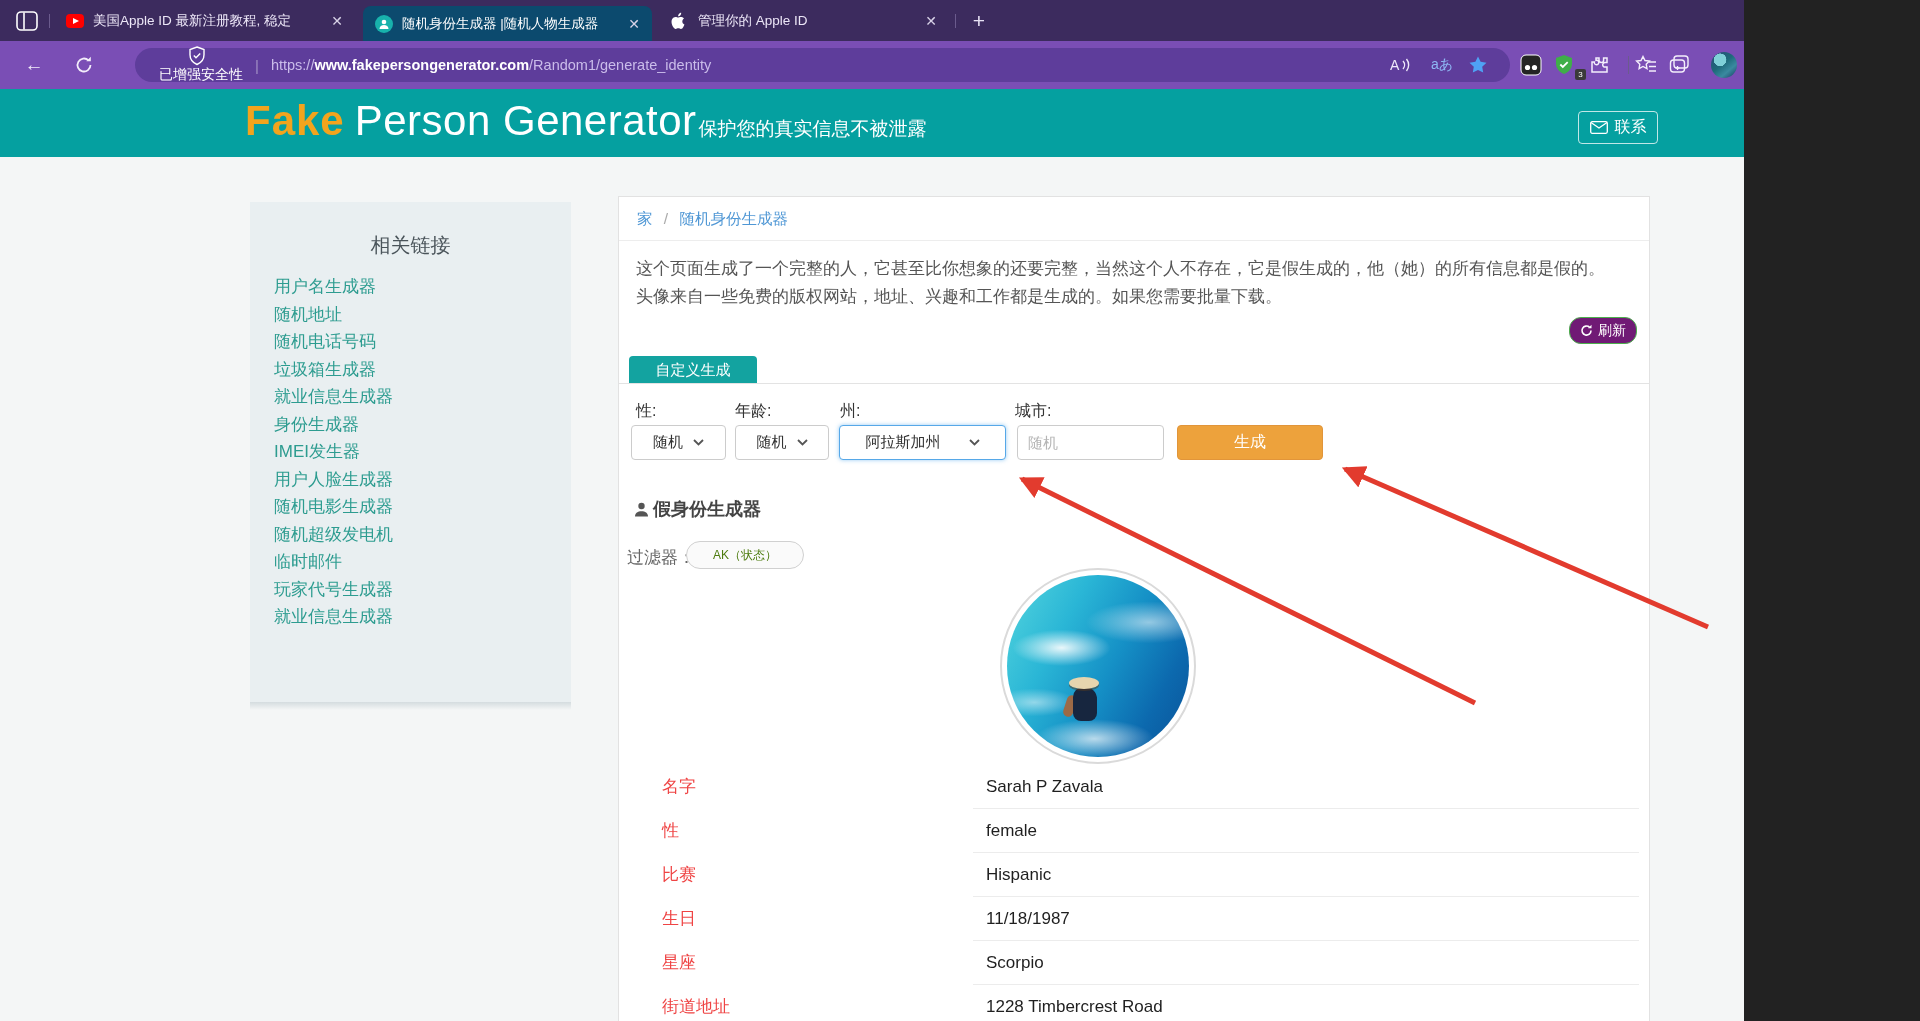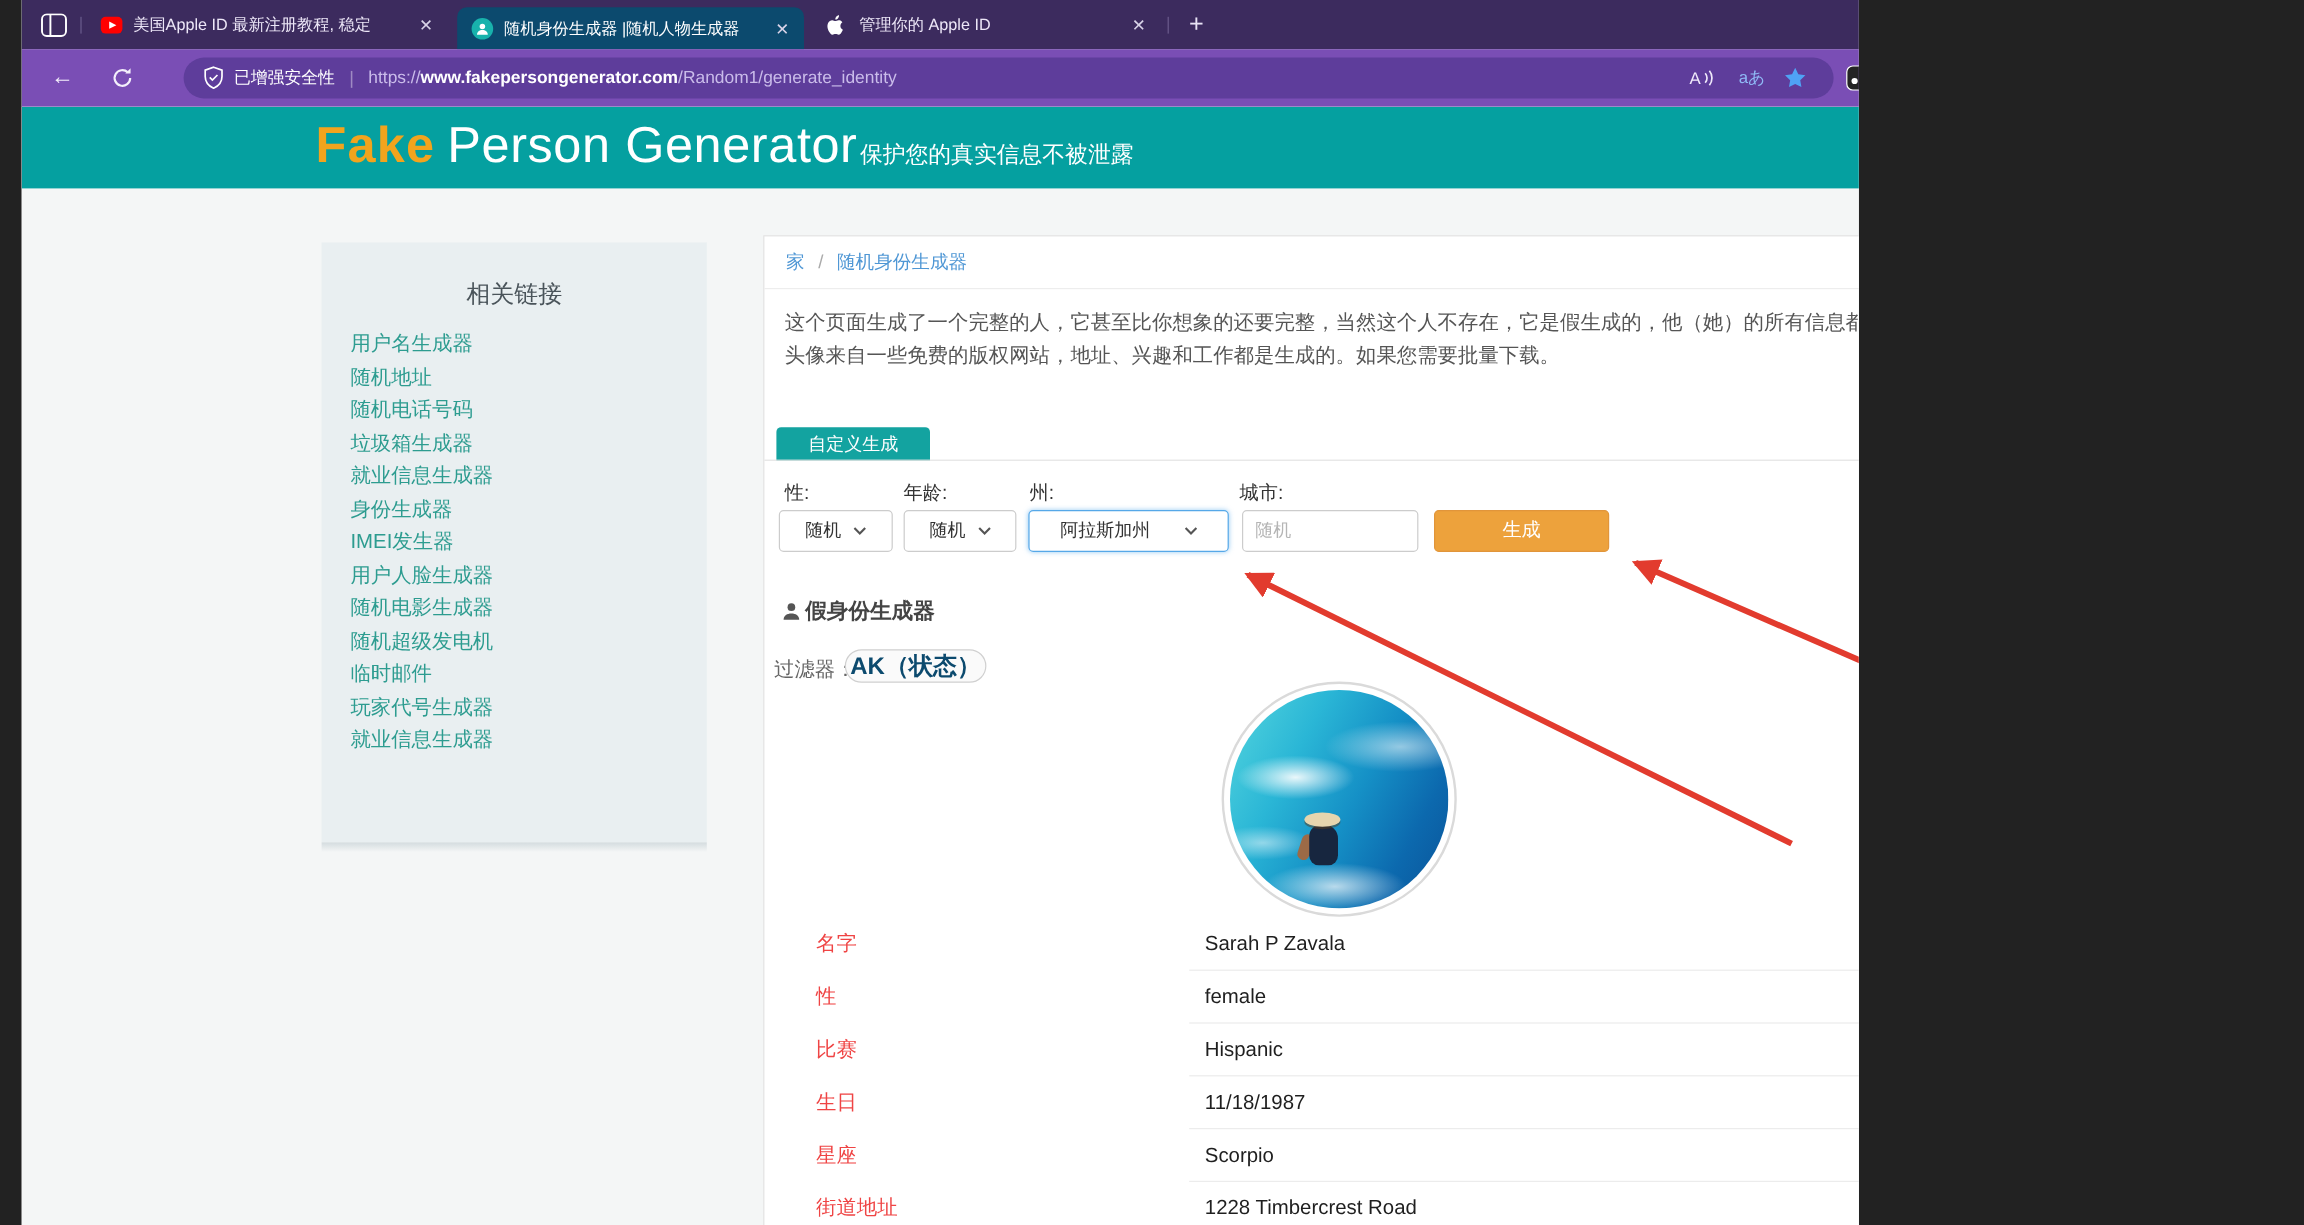--- a/index.html
+++ b/index.html
@@ -1,18 +1,18 @@
 <!DOCTYPE html>
 <html><head>
 <meta charset="utf-8">
 <style>
   * { margin:0; padding:0; box-sizing:border-box; }
   html,body { width:1920px; height:1021px; overflow:hidden; background:#222;
     font-family:"Liberation Sans","DejaVu Sans",sans-serif; }
-  .frame { position:relative; width:1531px; height:1021px; overflow:hidden; background:#f6f7f7;margin-left:18px; }
+  .frame { position:relative; width:1744px; height:1021px; overflow:hidden; background:#f6f7f7; }
 
   
   .tabbar { position:absolute; left:0; top:0; width:1920px; height:41px; background:#3c2b5e; }
   .tab-activity { position:absolute; left:16px; top:8px; width:30px; height:26px; border:none; background:transparent; cursor:pointer; }
   .vsep { position:absolute; top:14px; width:1px; height:14px; background:#6b5b8d; }
   .tab { position:absolute; top:0; height:41px; display:flex; align-items:center; padding:0 10px 0 12px; }
   .tab.active { top:6px; height:35px; background:#0c4a6e; border-radius:8px 8px 0 0; }
   .tab .favicon { width:18px; height:18px; flex:0 0 18px; margin-right:9px; position:relative; }
   .tab .title { color:#ece6f7; font-size:13.5px; white-space:nowrap; overflow:hidden; width:100%; }
   .tab.active .title { color:#fff; }
@@ -25,21 +25,21 @@
   .winbtn { width:58px; height:41px; background:transparent; border:none; position:relative; color:#fff; cursor:pointer; }
   .winbtn .bar { position:absolute; left:23px; top:20px; width:12px; height:1.5px; background:#fff; }
   .winbtn .rest1 { position:absolute; left:23px; top:17px; width:9px; height:9px; border:1.2px solid #fff; border-radius:1px; }
   .winbtn .rest2 { position:absolute; left:26px; top:14px; width:9px; height:9px; border-top:1.2px solid #fff; border-right:1.2px solid #fff; border-radius:1px; }
   .winbtn.closew { font-size:15px; font-weight:300; }
 
   
   .toolbar { position:absolute; left:0; top:41px; width:1920px; height:48px; background:#7a4eb5; }
   .navbtn { position:absolute; top:8px; width:32px; height:32px; border:none; background:transparent; color:#f3eefb; cursor:pointer; font-size:19px; }
   .addressbar { position:absolute; left:135px; top:7px; width:1375px; height:34px; background:#5e3d9b; border-radius:17px; display:flex; align-items:center; }
-  .sec-chip { display:flex; align-items:center; margin-left:16px; cursor:pointer; }
+  .sec-chip { display:flex; align-items:center; margin-left:16px; cursor:pointer;flex-direction:column; }
   .sec-text { color:#fff; font-size:14px; margin-left:8px; }
   .chip-sep { color:rgba(255,255,255,.4); margin:0 12px; font-size:15px; }
   .url { font-size:14.5px; white-space:nowrap; }
   .url .dim { color:#cabcea; }
   .url .host { color:#fff; font-weight:bold; }
   .pill-icons { position:absolute; right:14px; top:0; height:34px; display:flex; align-items:center; gap:12px; }
   .pillbtn { width:28px; height:28px; border:none; background:transparent; cursor:pointer; position:relative; }
   .tool-right { position:absolute; top:7px; height:34px; display:flex; align-items:center; }
   .toolbtn { width:34px; height:34px; border:none; background:transparent; cursor:pointer; position:relative; }
   .badge3 { position:absolute; right:2px; bottom:2px; min-width:11px; height:11px; background:#3a3a3a; color:#fff; font-size:8px; line-height:11px; border-radius:2px; text-align:center; padding:0 1px; }
@@ -73,21 +73,21 @@
   .formtab { position:absolute; left:10px; top:159px; width:128px; height:28px; background:#13a3a0; border:none; border-radius:4px 4px 0 0; color:#fff; font-size:15px; cursor:pointer; }
   .formrule { position:absolute; left:0; right:0; top:186px; border-top:1px solid #e3e3e3; }
   .flabel { position:absolute; top:204px; font-size:16px; color:#333; }
   .fselect { position:absolute; top:228px; height:35px; border:1px solid #ccc; border-radius:4px; background:#fff; font-size:15px; color:#333; display:flex; align-items:center; justify-content:center; gap:10px; cursor:pointer; }
   .fselect.focus { border:1.5px solid #56a8e8; box-shadow:0 0 4px rgba(82,168,236,.6); }
   .finput { position:absolute; top:228px; height:35px; border:1px solid #ccc; border-radius:4px; padding:0 10px; font-size:15px; color:#333; }
   .finput::placeholder { color:#b5b5b5; }
   .genbtn { position:absolute; left:558px; top:228px; width:146px; height:35px; background:#eda23c; border:1px solid #e1953a; border-radius:4px; color:#fff; font-size:16px; cursor:pointer; }
   .sectitle { position:absolute; left:14px; top:300px; font-size:18px; font-weight:bold; color:#444; display:flex; align-items:center; gap:3px; }
   .filterlbl { position:absolute; left:8px; top:349px; font-size:17px; color:#666; }
-  .filterpill { position:absolute; left:67px; top:344px; width:118px; height:28px; border:1px solid #d0d0d0; border-radius:14px; background:#fafafa; font-size:20px; font-weight:bold; color:#0c4a6e; cursor:pointer; }
+  .filterpill { position:absolute; left:67px; top:344px; width:118px; height:28px; border:1px solid #d0d0d0; border-radius:14px; background:#fafafa; font-size:12px; font-weight:normal; color:#4d7c0f; cursor:pointer; }
   .pavatar { position:absolute; left:381px; top:371px; width:196px; height:196px; border-radius:50%; border:2px solid #dadada; background:#fff; padding:5px; }
   .pavatar .photo { position:relative; width:182px; height:182px; border-radius:50%; overflow:hidden;
     background:
       radial-gradient(ellipse 70px 26px at 30% 40%, rgba(255,255,255,.9), transparent 70%),
       radial-gradient(ellipse 90px 30px at 78% 26%, rgba(255,255,255,.55), transparent 70%),
       radial-gradient(ellipse 85px 28px at 48% 90%, rgba(255,255,255,.7), transparent 70%),
       radial-gradient(ellipse 60px 20px at 15% 70%, rgba(255,255,255,.5), transparent 70%),
       linear-gradient(118deg,#55d6de 0%,#2ab6d6 30%,#1590c6 55%,#0c69ae 78%,#0a5298 100%); }
   .swimmer { position:absolute; left:56px; top:102px; width:46px; height:56px; }
   .swimmer .hat { position:absolute; left:6px; top:0; width:30px; height:12px; background:#e6d5ae; border-radius:50%; box-shadow:0 2px 0 rgba(90,60,30,.5); }

